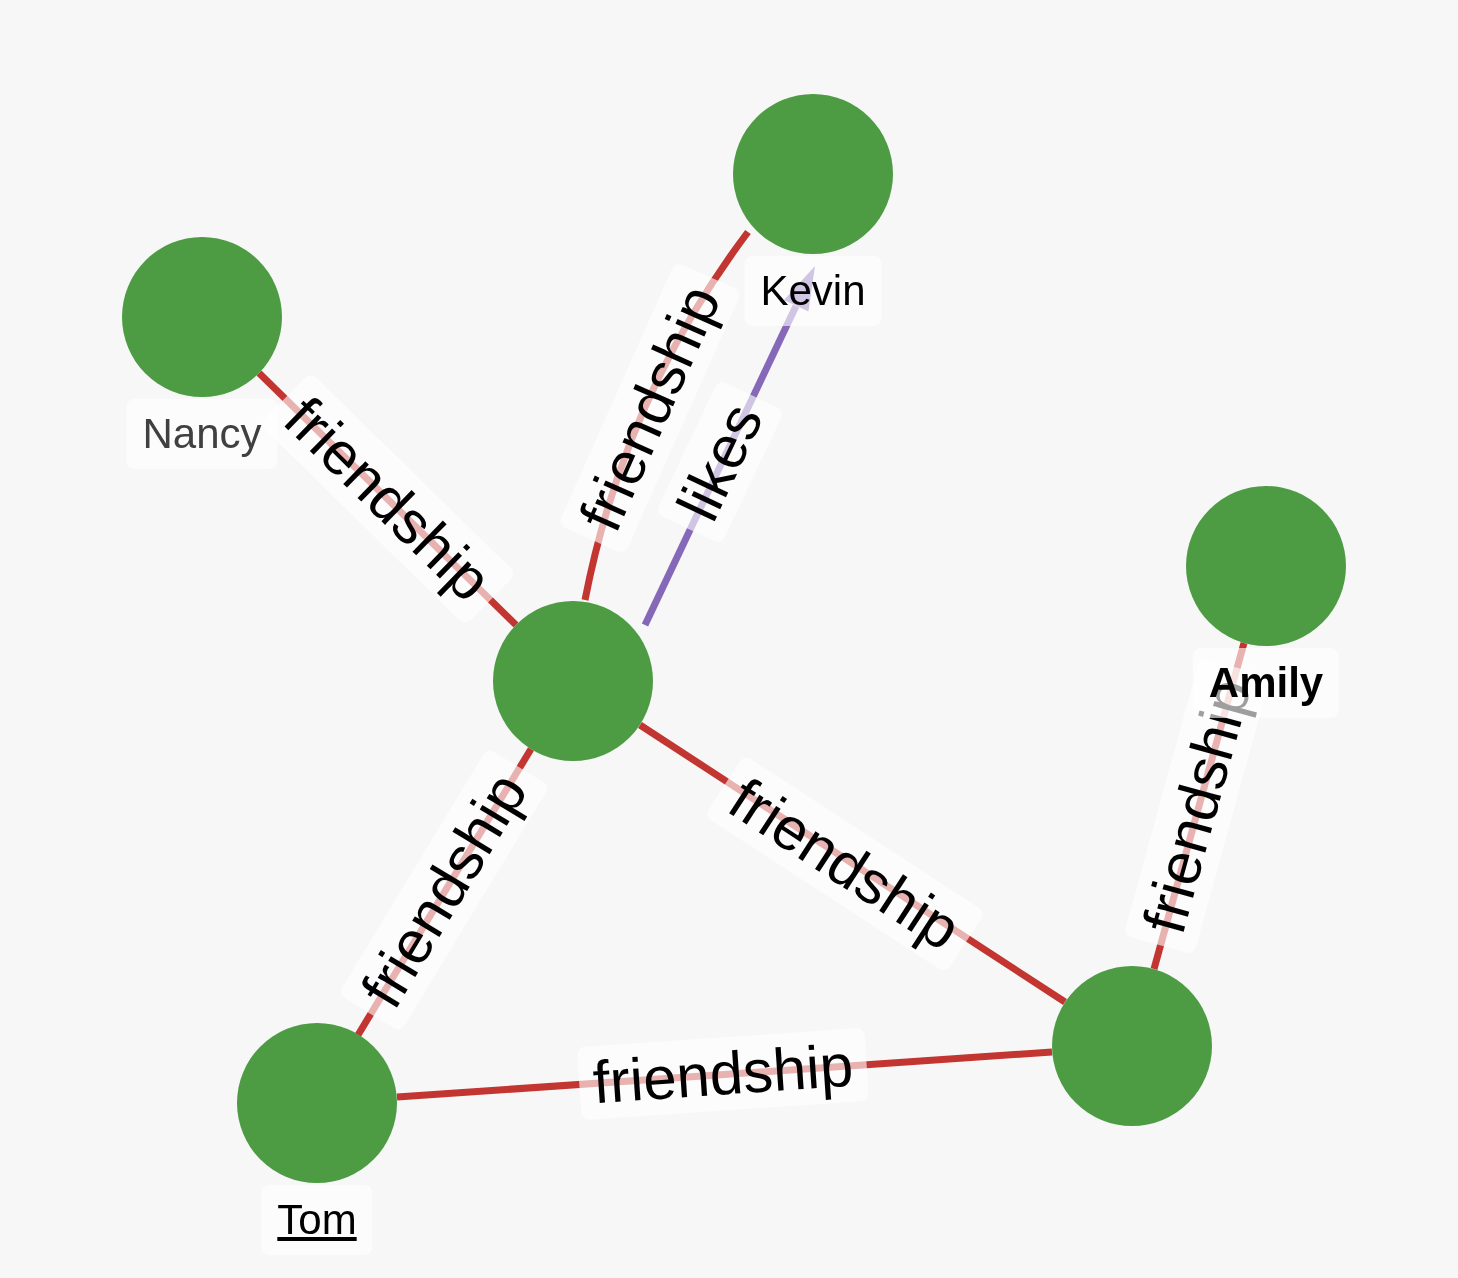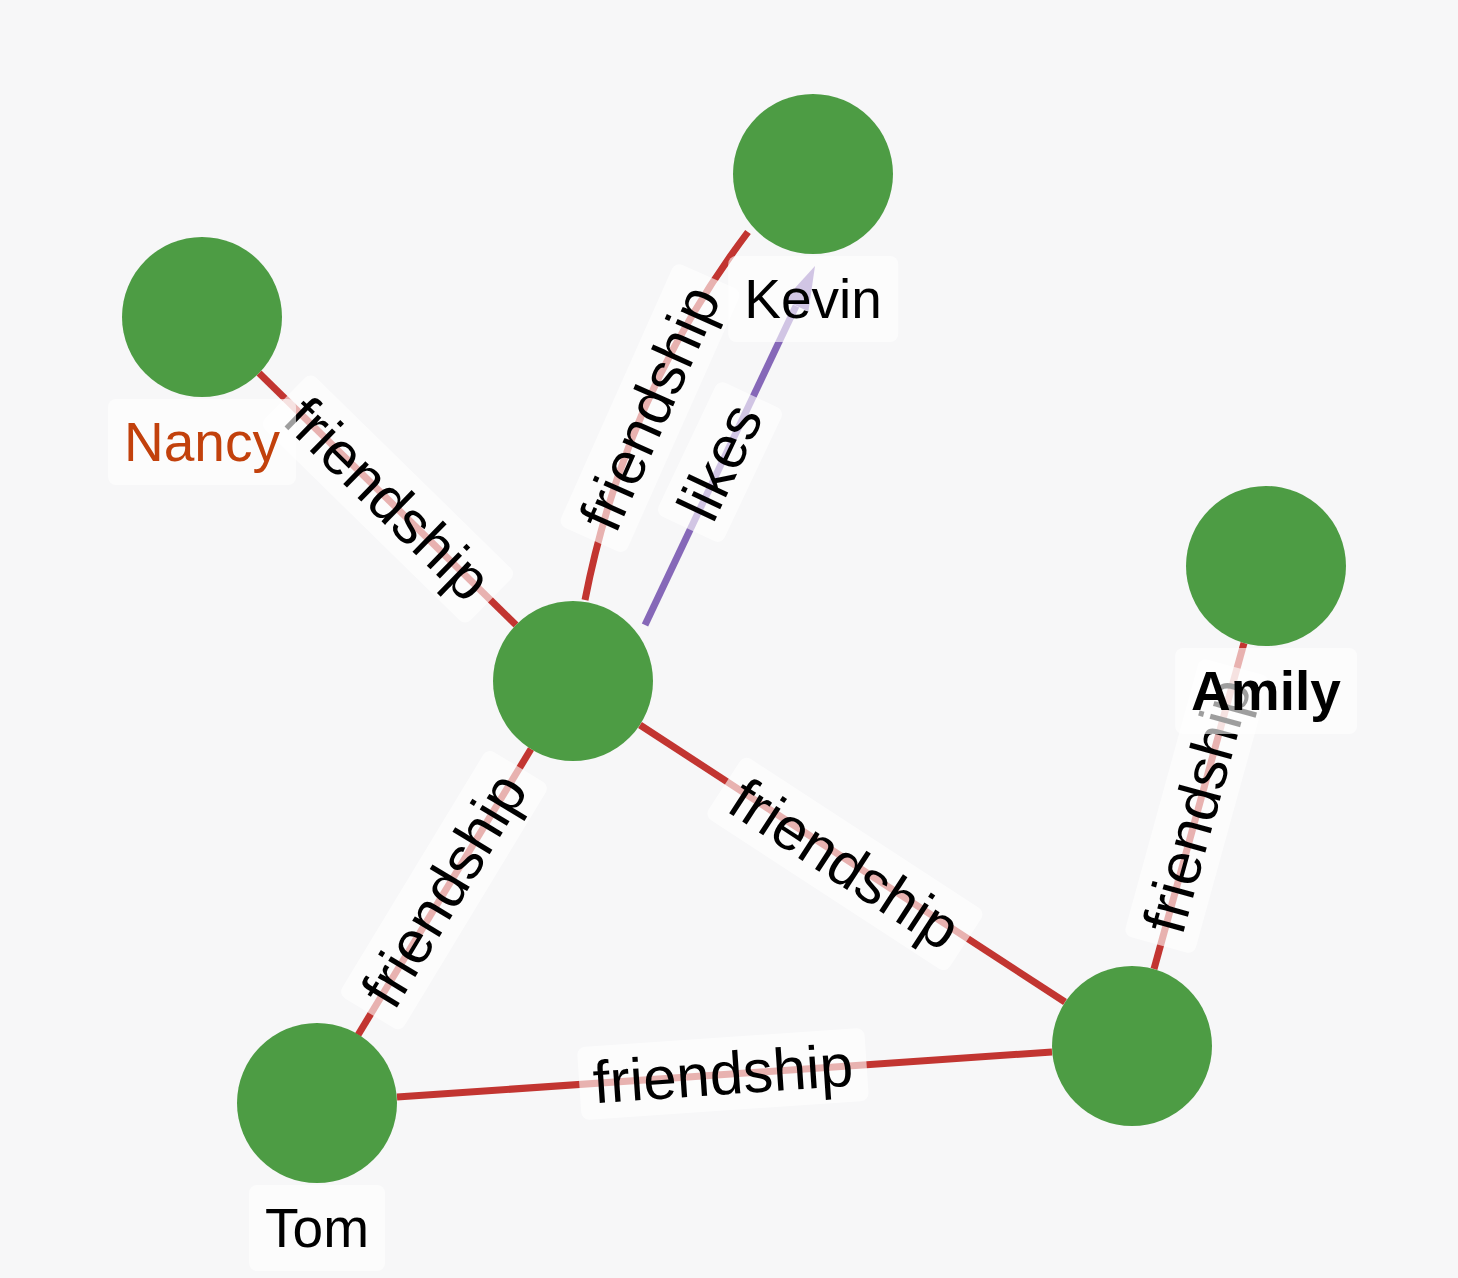--- a/index.html
+++ b/index.html
@@ -20,21 +20,21 @@
     color:#000;
     font-size:60px;
     line-height:1.05;
     white-space:nowrap;
     padding:5px 14px;
     border-radius:8px;
   }
   .node-label{
     position:absolute;
     color:#000;
-    font-size:55px;
+    font-size:42px;
     line-height:1.2;
     white-space:nowrap;
     padding:10px 16px;
     border-radius:8px;
   }
 </style>
 </head>
 <body>
 
 <div id="stage" style="width: 1458px; height: 1278px; background: rgb(247, 247, 248);">
@@ -59,18 +59,18 @@
     </div>
   <svg id="node-layer" width="1458" height="1278" viewBox="0 0 1458 1278">
       <circle cx="202" cy="317" r="80" fill="#4d9c44"></circle>
       <circle cx="813" cy="174" r="80" fill="#4d9c44"></circle>
       <circle cx="573" cy="681" r="80" fill="#4d9c44"></circle>
       <circle cx="1266" cy="566" r="80" fill="#4d9c44"></circle>
       <circle cx="317" cy="1103" r="80" fill="#4d9c44"></circle>
       <circle cx="1132" cy="1046" r="80" fill="#4d9c44"></circle>
     </svg>
   <div id="node-label-layer">
-      <div class="node-label" style="left: 202px; top: 399px; background: rgba(255, 255, 255, 0.62); color: #c2410c; transform: translateX(-50%); text-align: right;">Nancy</div>
+      <div class="node-label" style="left: 202px; top: 399px; background: rgba(255, 255, 255, 0.62); color: #404040; transform: translateX(-50%); text-align: right;">Nancy</div>
       <div class="node-label" style="left: 813px; top: 256px; background: rgba(255, 255, 255, 0.62); color: rgb(0, 0, 0); transform: translateX(-50%);">Kevin</div>
       <div class="node-label" style="left: 1266px; top: 648px; background: rgba(255, 255, 255, 0.62); color: rgb(0, 0, 0); transform: translateX(-50%); font-weight: bold;">Amily</div>
-      <div class="node-label" style="left: 317px; top: 1185px; background: rgba(255, 255, 255, 0.62); color: rgb(0, 0, 0); transform: translateX(-50%);">Tom</div>
+      <div class="node-label" style="left: 317px; top: 1185px; background: rgba(255, 255, 255, 0.62); color: rgb(0, 0, 0); transform: translateX(-50%); text-decoration: underline;">Tom</div>
     </div>
 </div>
 
 </body></html>

